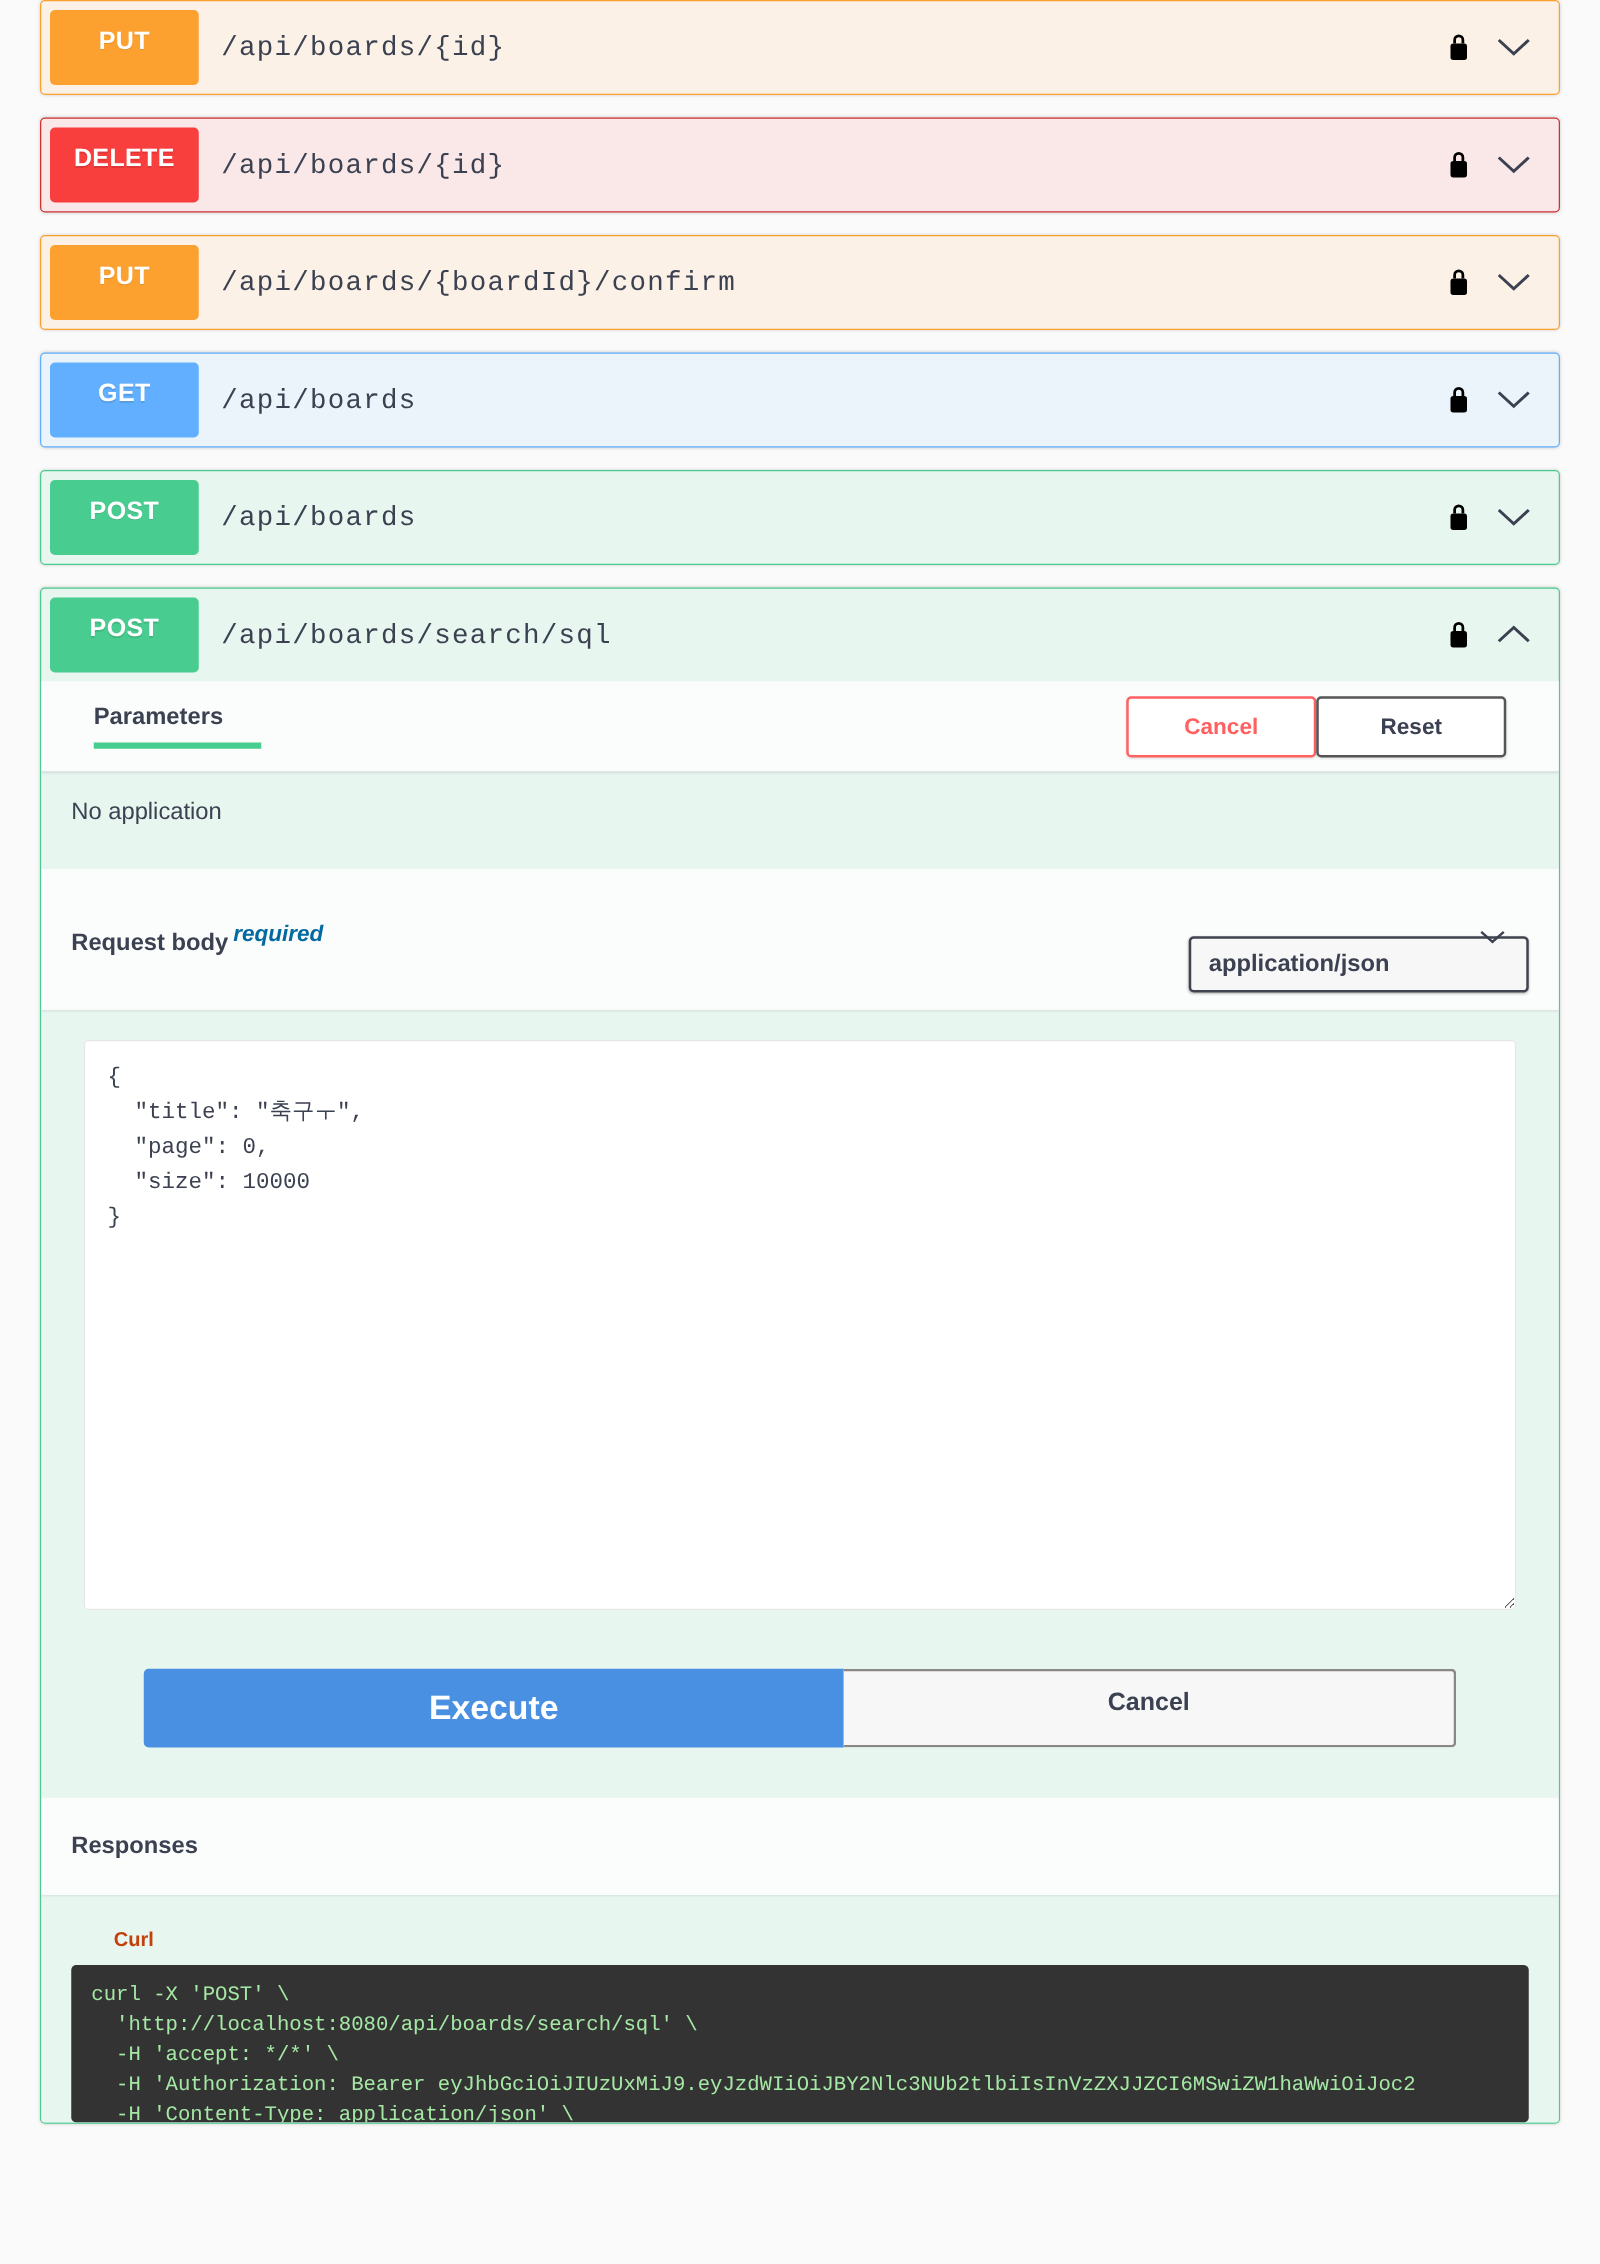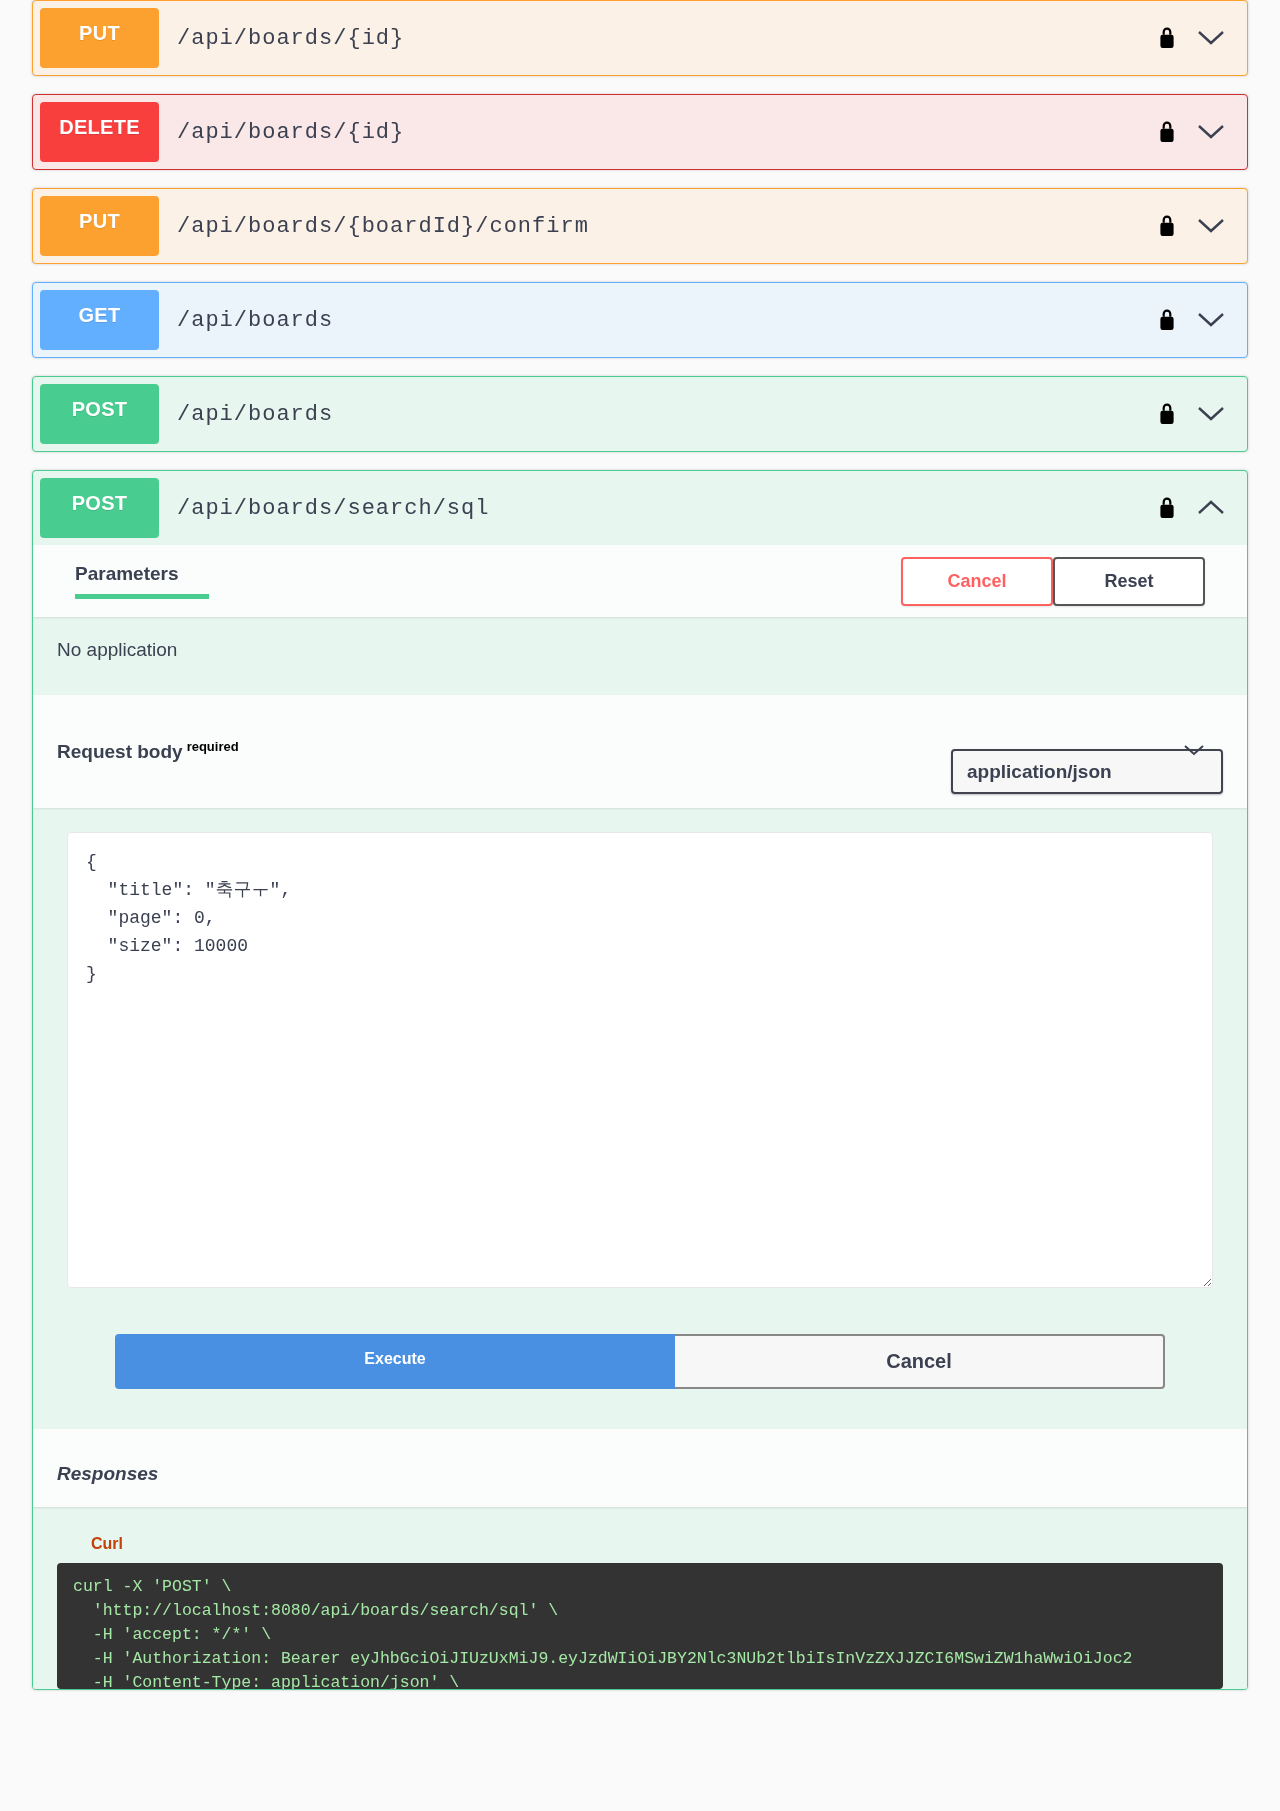--- a/index.html
+++ b/index.html
@@ -126,25 +126,26 @@
     padding: 14px 24px;
     display: flex;
     align-items: center;
     justify-content: space-between;
     min-height: 68px;
   }
   .reqbody-title {
     font-size: 19px; font-weight: 700; color: #3b4151;
   }
   .required-badge {
-    color: #000000;
-    font-size: 13px;
+    color: #0369a1;
+    font-size: 18px;
     font-weight: 600;
     vertical-align: super;
     margin-left: 4px;
+    font-style: italic;
   }
   .content-select {
     appearance: none;
     -webkit-appearance: none;
     border: 2px solid #41444e;
     border-radius: 4px;
     background: #f7f7f7;
     color: #3b4151;
     font-size: 19px;
     font-weight: 700;
@@ -183,21 +184,21 @@
 
   .exec-row {
     display: flex;
     padding: 42px 82px 40px 82px;
   }
   .btn-execute {
     flex: 0 0 560px;
     background: #4990e2;
     color: #fff;
     border: 2px solid #4990e2;
-    font-size: 16px;
+    font-size: 27px;
     font-weight: 700;
     font-family: "Liberation Sans", sans-serif;
     text-align: center;
     padding: 14px 0;
     border-radius: 4px 0 0 4px;
     cursor: pointer;
   }
   .btn-clear {
     flex: 1;
     background: #f7f7f7;
@@ -212,22 +213,21 @@
     border-radius: 0 4px 4px 0;
     cursor: pointer;
   }
 
   .responses-header {
     background: rgba(255,255,255,0.8);
     box-shadow: 0 1px 2px rgba(0,0,0,0.1);
     padding: 22px 24px;
     min-height: 78px;
     display: flex;
-    align-items: flex-end;
-    font-style: italic;
+    align-items: center;
   }
   .curl-section { padding: 28px 24px 0 24px; }
   .curl-label {
     font-size: 16px;
     font-weight: 700;
     color: #c2410c;
     margin-bottom: 10px;
     font-family: "Liberation Sans", sans-serif;
     margin-left: 34px;
   }

